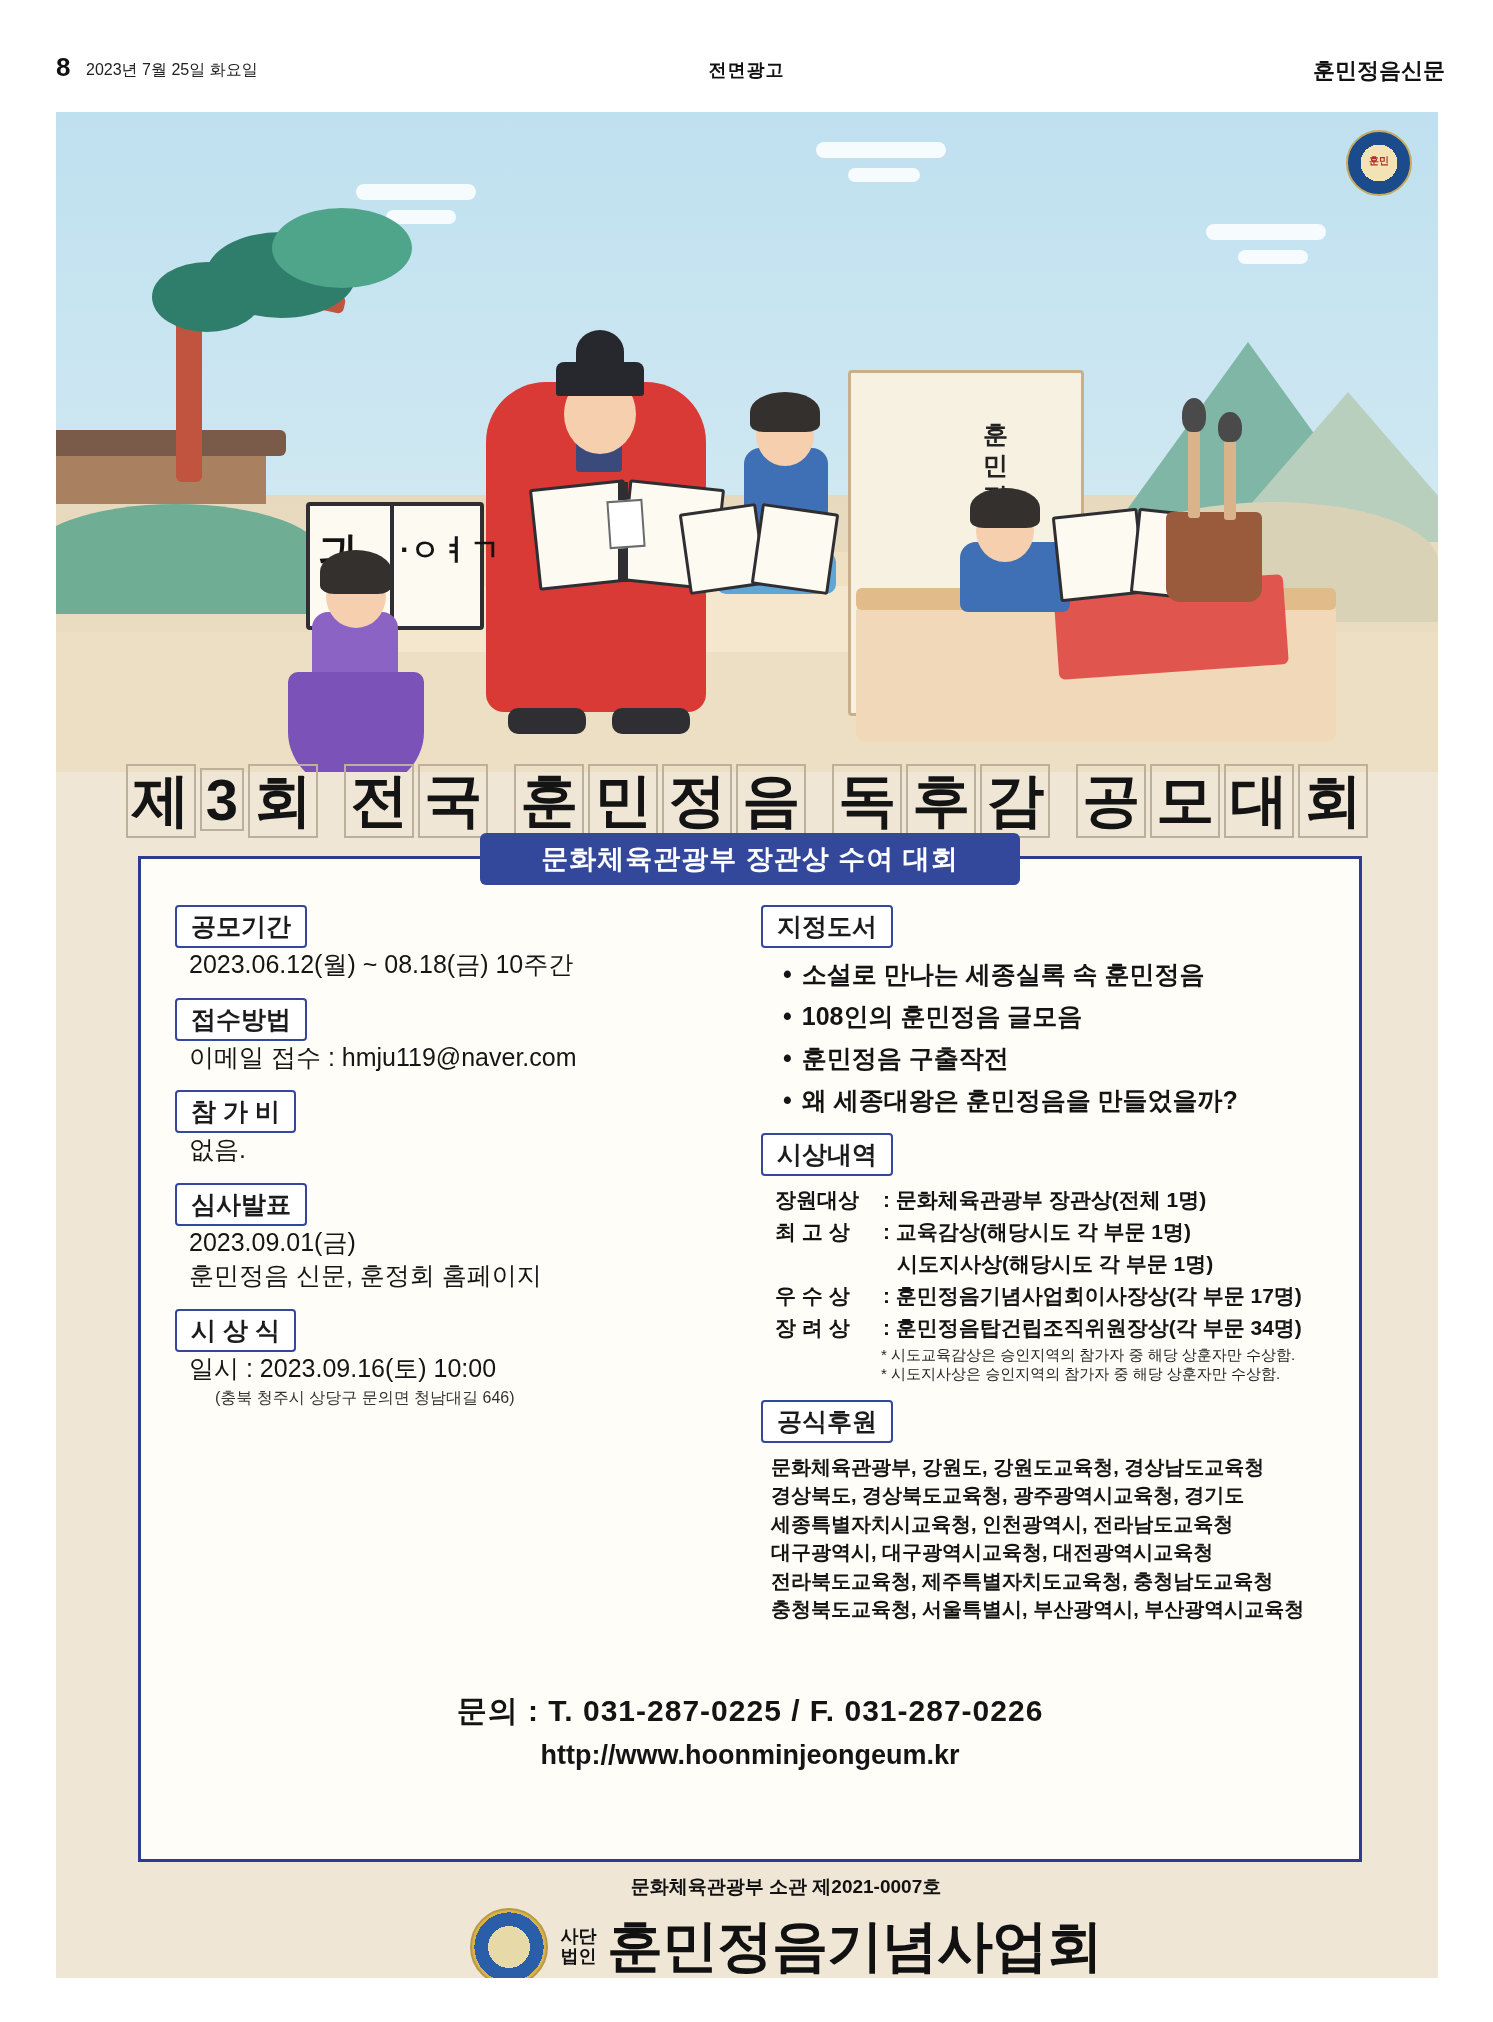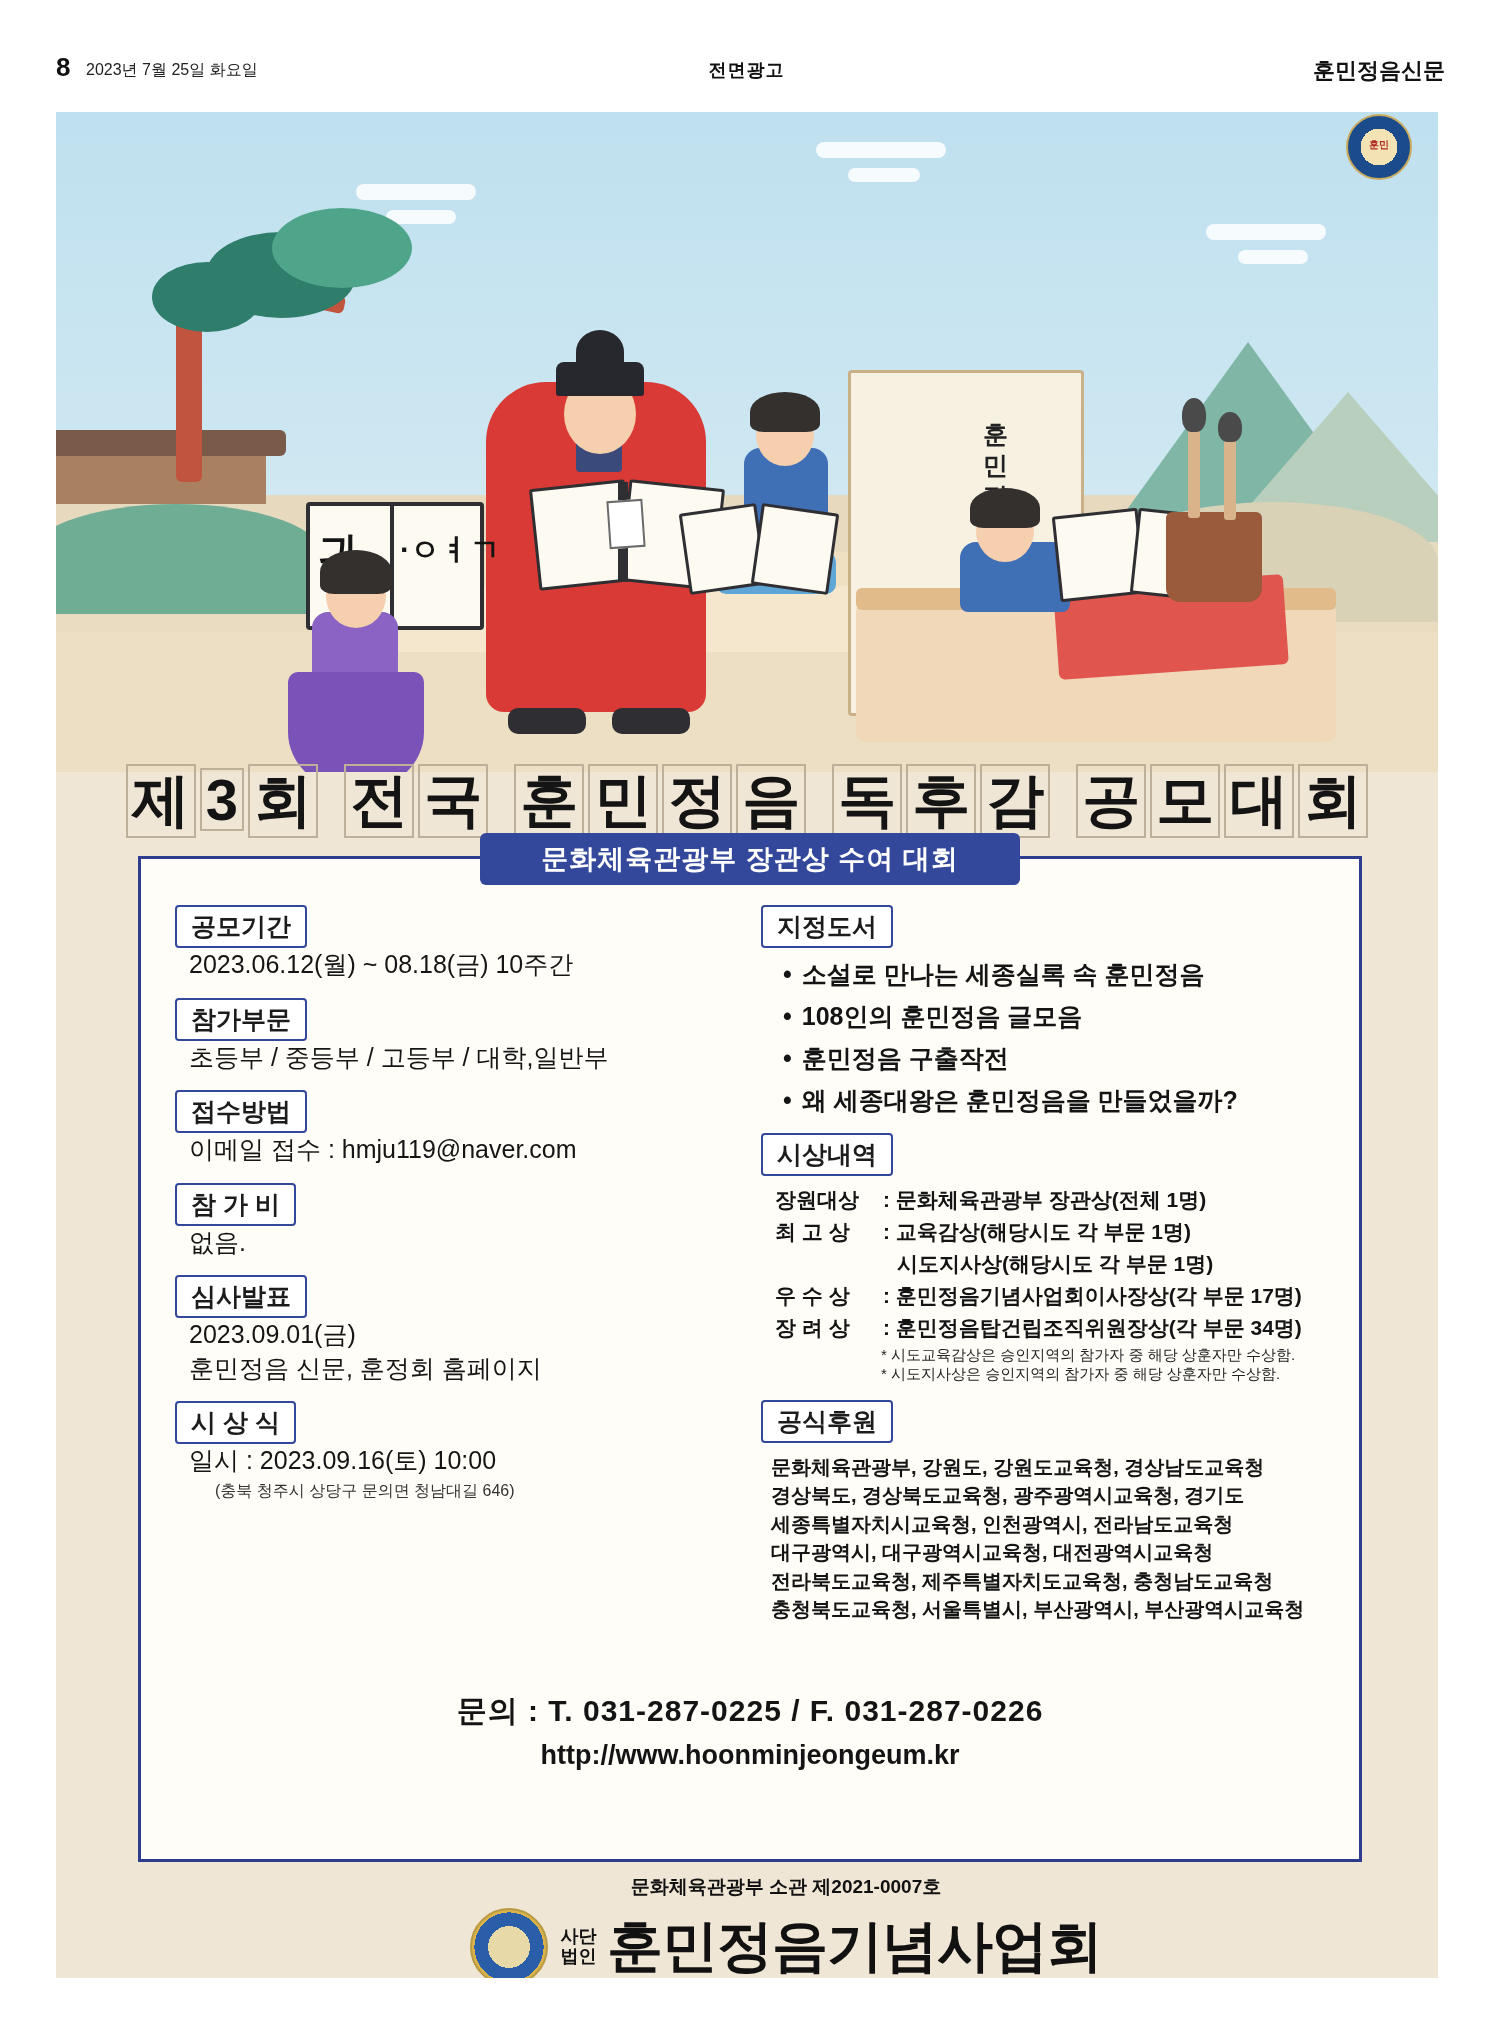--- a/index.html
+++ b/index.html
@@ -49,21 +49,21 @@
 
   
   .scroll{position:absolute;background:#f7f1e2;border:3px solid #c9b089;border-radius:4px;}
   .scroll-text{position:absolute;writing-mode:vertical-rl;font-weight:bold;font-size:25px;color:#222;letter-spacing:6px;}
 
   
   .pot{position:absolute;background:#9a5b3d;border-radius:6px 6px 14px 14px;}
   .brush{position:absolute;background:#d9b38a;border-radius:3px;}
   .brush-tip{position:absolute;background:#4a4a4a;border-radius:50% 50% 40% 40%;}
 
-  .emblem{position:absolute;right:26px;top:2px;width:62px;height:62px;border-radius:50%;
+  .emblem{position:absolute;right:26px;top:18px;width:62px;height:62px;border-radius:50%;
           background:radial-gradient(circle,#f2e2b4 0 42%,#1c4b8c 42% 72%,#e4c86b 72% 100%);
           border:2px solid #c8ab5e;}
   .emblem span{position:absolute;left:0;right:0;top:22px;text-align:center;font-size:10px;color:#b03028;font-weight:bold;}
 
   
   .title-row{position:absolute;left:0;top:648px;width:1382px;text-align:center;}
   .title-row .ch{display:inline-block;position:relative;font-size:58px;font-weight:bold;color:#141414;
       padding:2px 6px;margin:0 2px;letter-spacing:0;}
   .title-row .ch::before{content:"";position:absolute;left:0;top:4px;right:0;bottom:4px;border:2px solid #bdb09a;}
 
@@ -204,24 +204,20 @@
   <div class="panel">
     <div class="ribbon">문화체육관광부 장관상 수여 대회</div>
 
     <div class="col-left">
 
       <div class="blk">
         <span class="tagbox">공모기간</span>
         <div class="body">2023.06.12(월) ~ 08.18(금) 10주간</div>
       </div>
 
-      <div class="blk">
-        <span class="tagbox">참가부문</span>
-        <div class="body">초등부 / 중등부 / 고등부 / 대학,일반부</div>
-      </div>
 
       <div class="blk">
         <span class="tagbox">접수방법</span>
         <div class="body">이메일 접수 : hmju119@naver.com</div>
       </div>
 
       <div class="blk">
         <span class="tagbox">참 가 비</span>
         <div class="body">없음.</div>
       </div>

